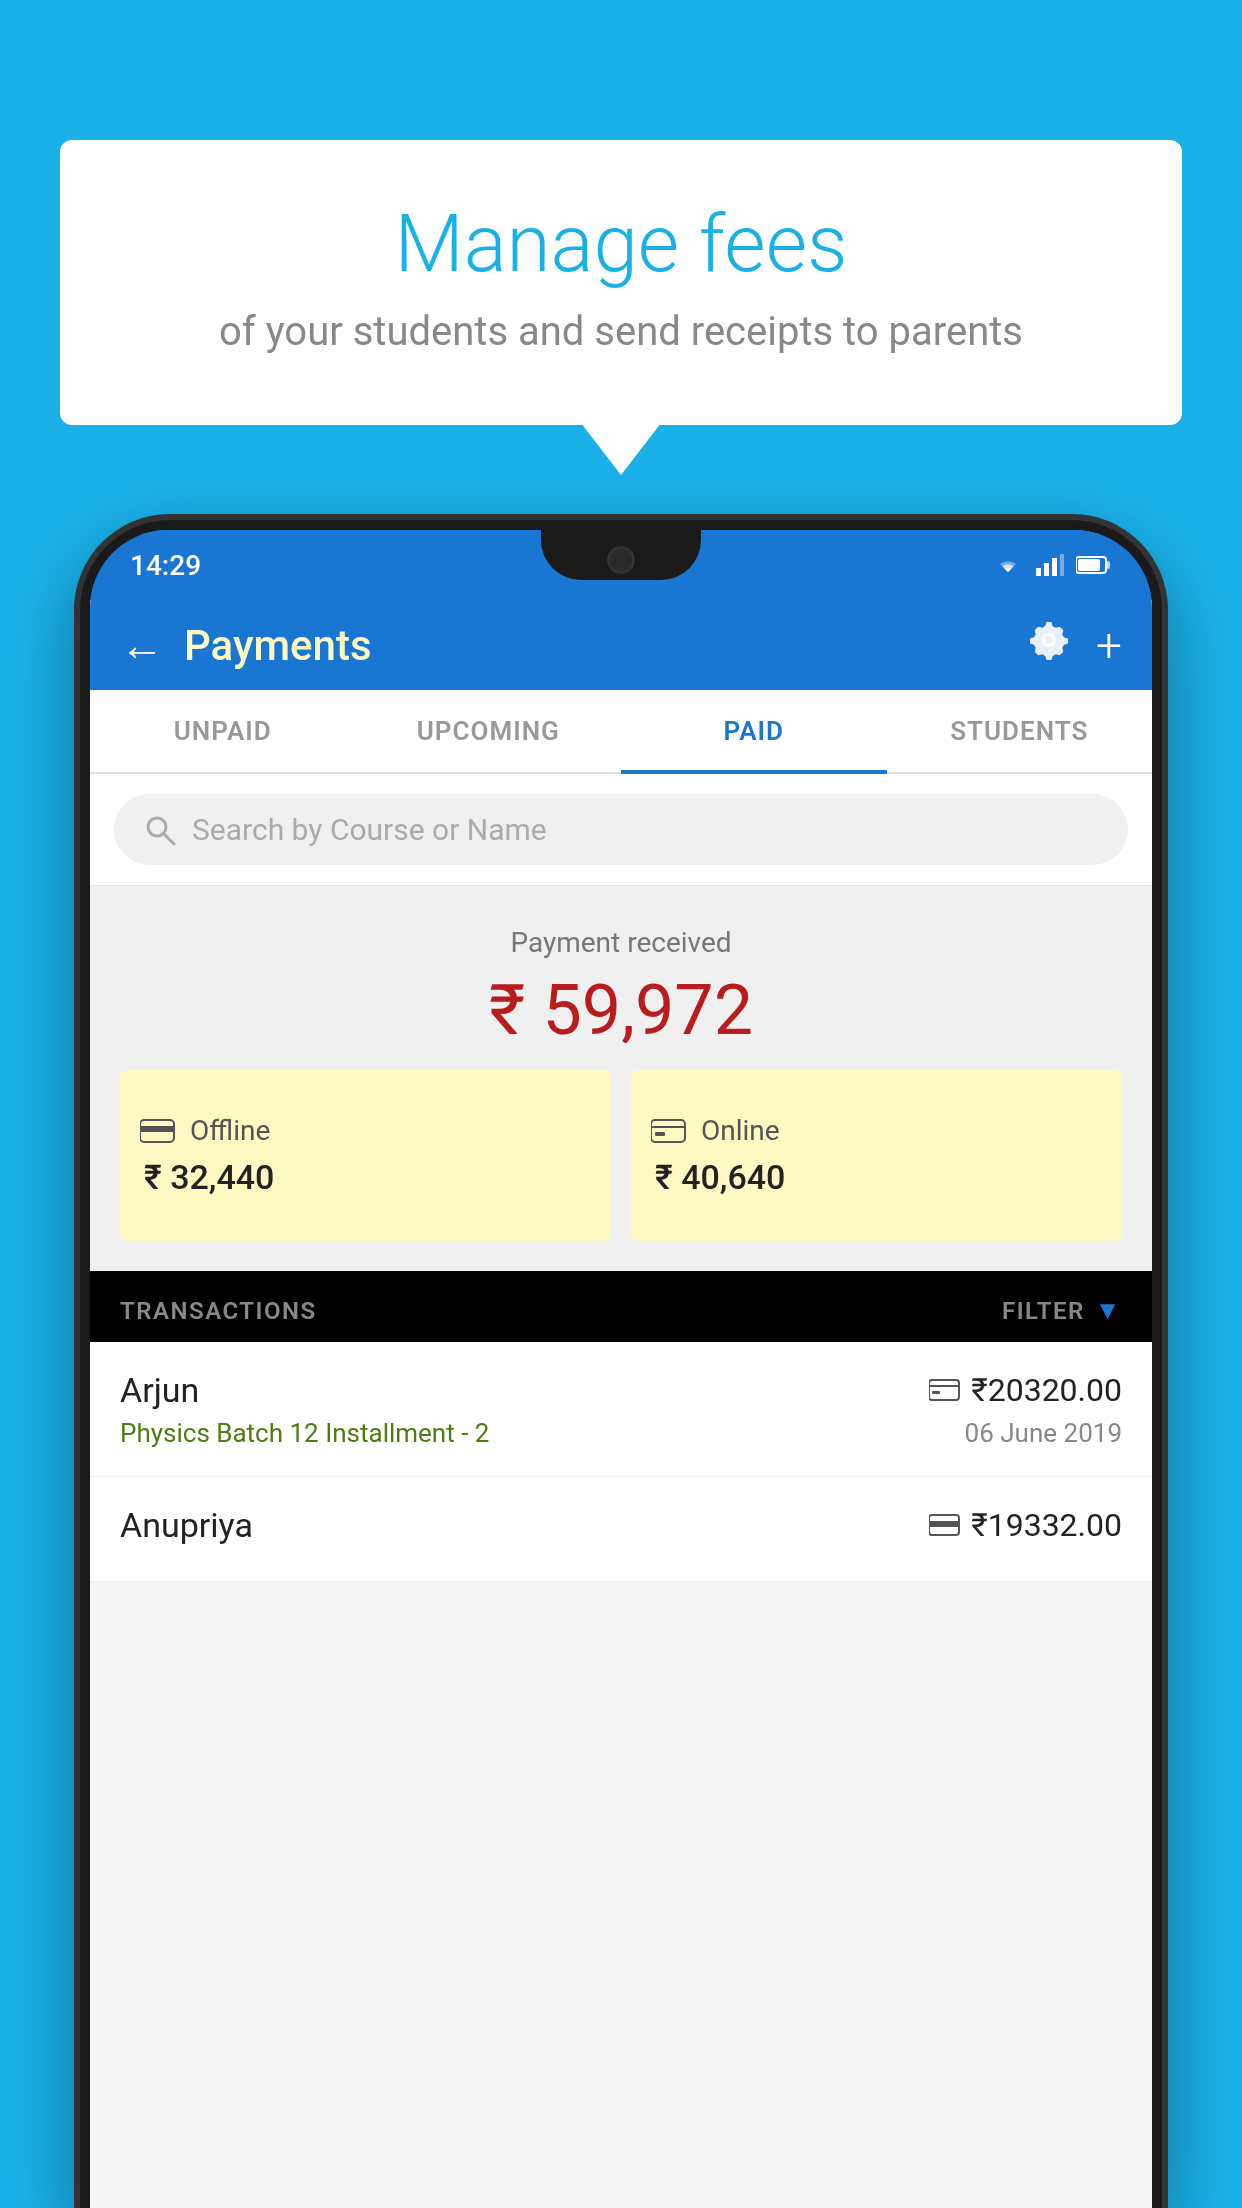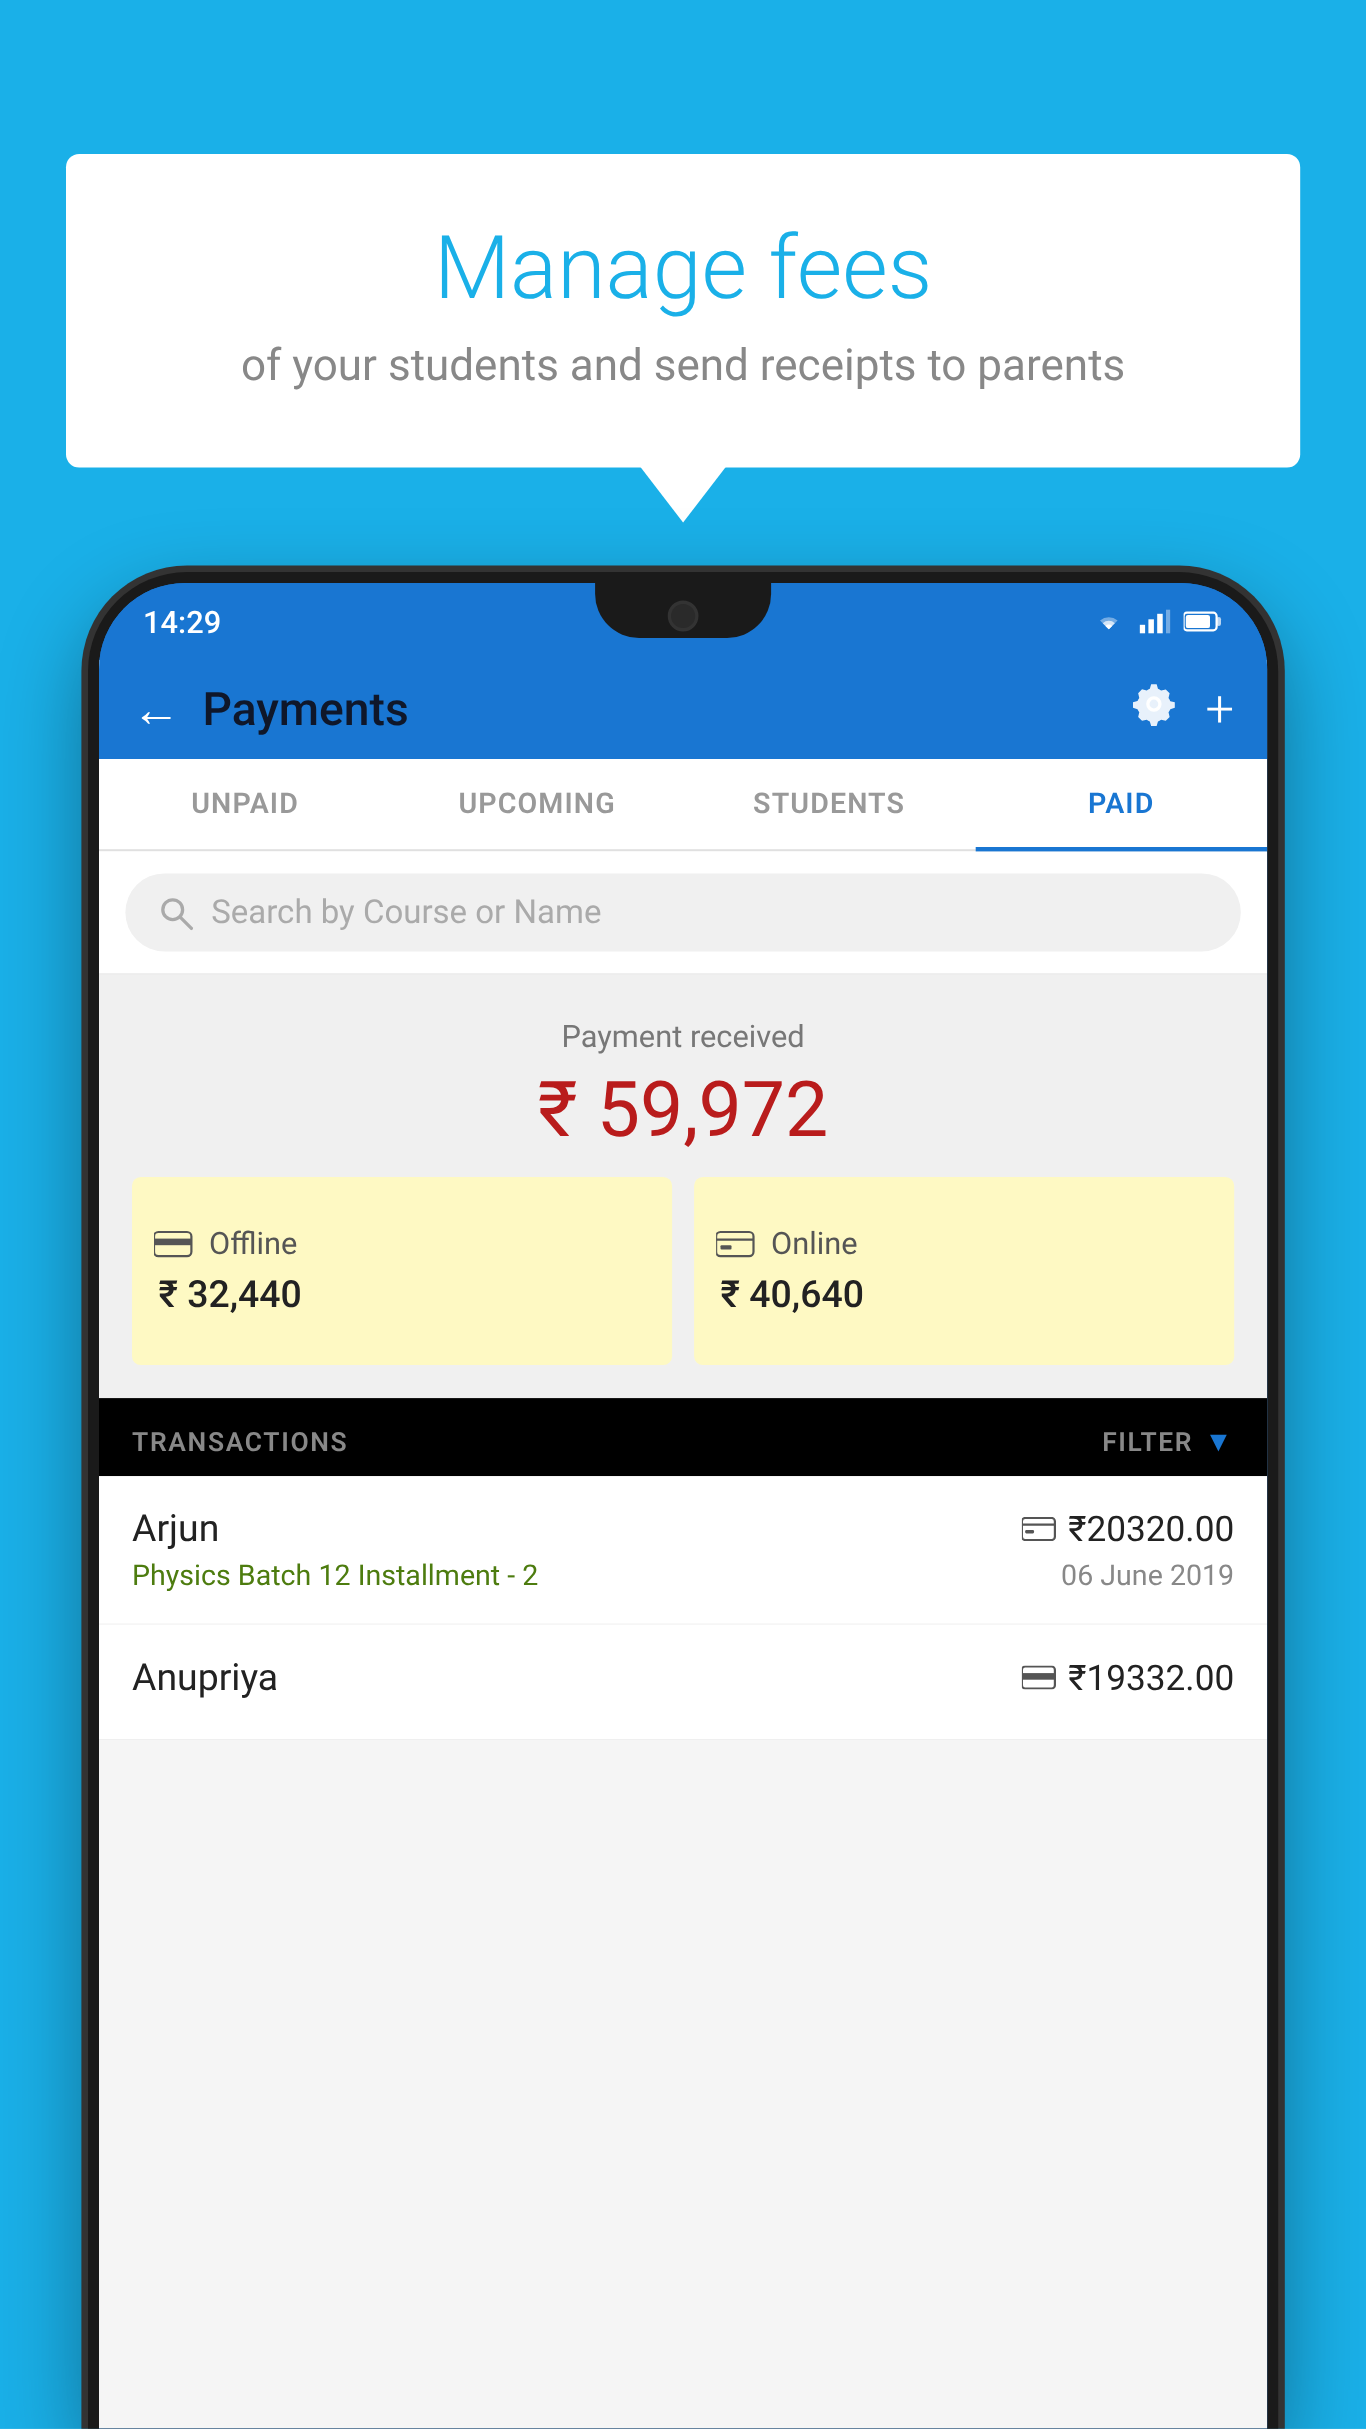--- a/index.html
+++ b/index.html
@@ -140,21 +140,21 @@
 
     .back-btn {
       color: #fff;
       font-size: 44px;
       font-weight: 300;
       cursor: pointer;
       flex-shrink: 0;
     }
 
     .top-bar-title {
-      color: #0f172a;
+      color: #fef9c3;
       font-size: 42px;
       font-weight: 500;
       flex: 1;
     }
 
     .top-bar-actions {
       display: flex;
       gap: 26px;
       align-items: center;
     }
@@ -417,22 +417,22 @@
               <path d="M18.5 3h5l1.2 4.2a10.8 10.8 0 012.8 1.6l4.3-1 3.5 3.5-1 4.3a10.8 10.8 0 011.6 2.8L40 19.5v5l-4.1 1.2a10.8 10.8 0 01-1.6 2.8l1 4.3-3.5 3.5-4.3-1a10.8 10.8 0 01-2.8 1.6L23.5 41h-5l-1.2-4.1a10.8 10.8 0 01-2.8-1.6l-4.3 1-3.5-3.5 1-4.3a10.8 10.8 0 01-1.6-2.8L2 24.5v-5l4.1-1.2a10.8 10.8 0 011.6-2.8l-1-4.3 3.5-3.5 4.3 1a10.8 10.8 0 012.8-1.6L18.5 3z" opacity="0.9"></path>
             </svg>
           </div>
           <div class="plus-icon-btn" style="font-size:46px;font-weight:300;color:#fff;">+</div>
         </div>
       </div>
 
       <div class="tabs-bar">
         <div class="tab">UNPAID</div>
         <div class="tab">UPCOMING</div>
+        <div class="tab active">PAID</div>
         <div class="tab">STUDENTS</div>
-        <div class="tab active">PAID</div>
       </div>
 
       <div class="search-container">
         <div class="search-bar">
           <svg width="32" height="32" viewBox="0 0 32 32" fill="#aaa">
             <circle cx="13" cy="13" r="9" stroke="#aaa" stroke-width="3" fill="none"></circle>
             <line x1="20" y1="20" x2="30" y2="30" stroke="#aaa" stroke-width="3" stroke-linecap="round"></line>
           </svg>
           <span class="search-placeholder">Search by Course or Name</span>
         </div>

